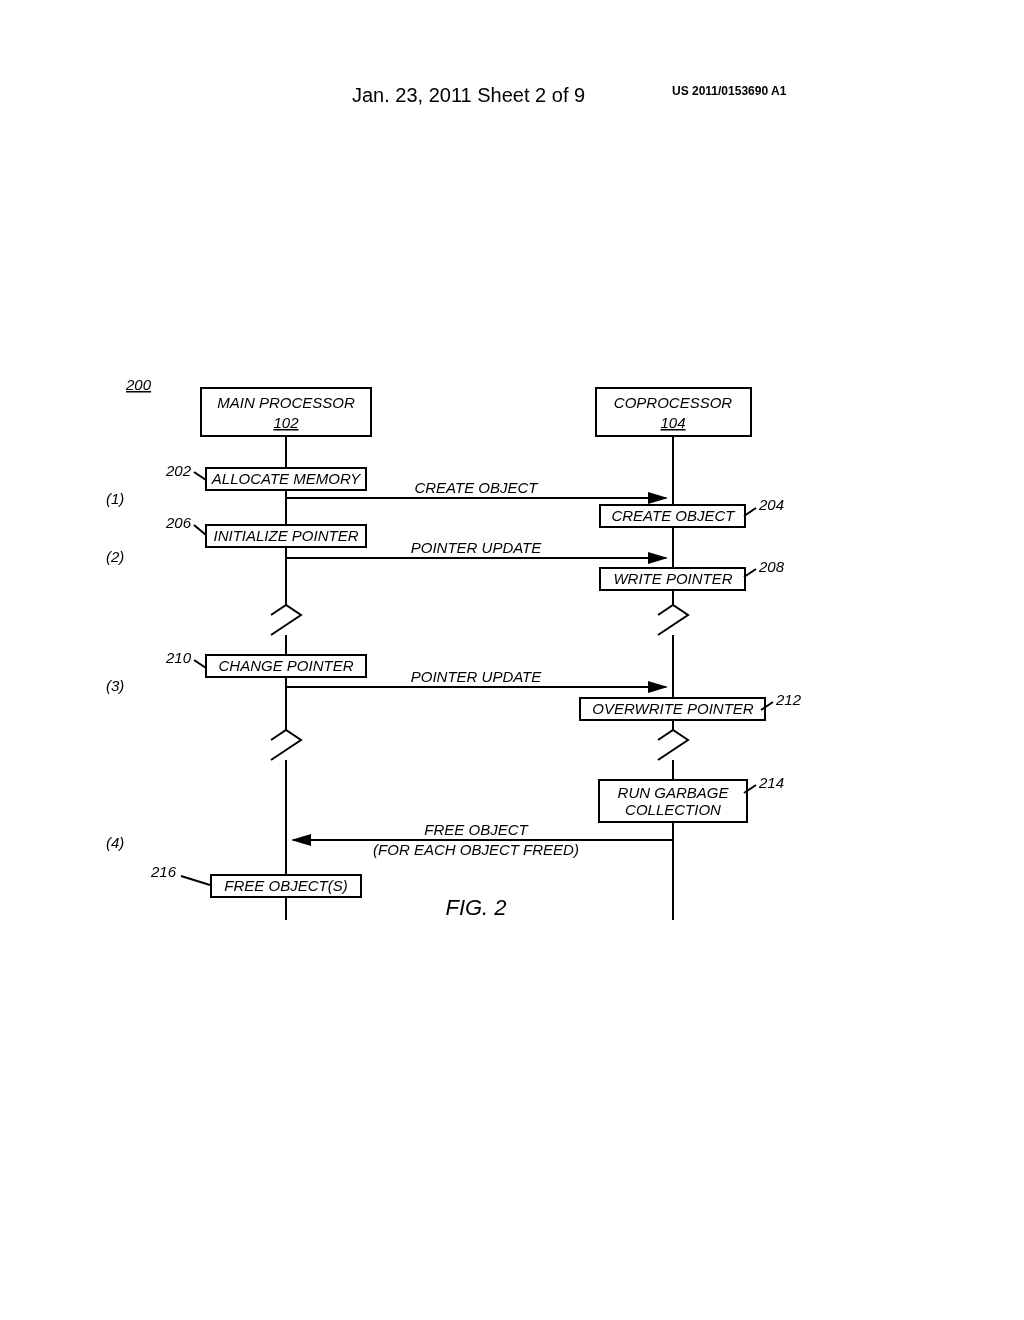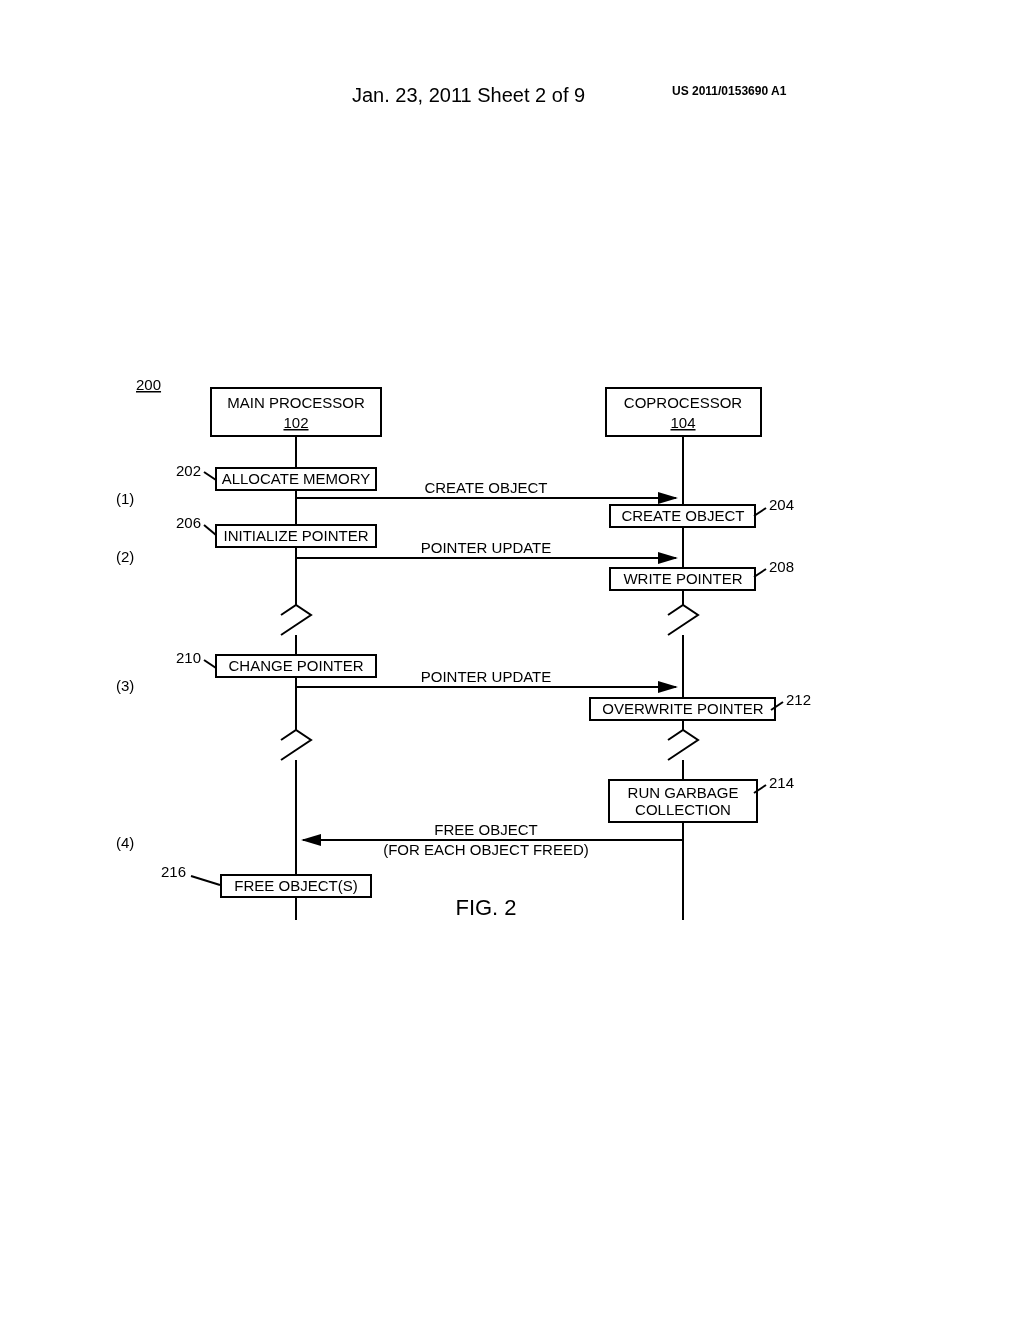--- a/index.html
+++ b/index.html
@@ -32,23 +32,24 @@
     position: absolute;
     top: 84px;
     left: 652px;
     font-size: 12px;
     font-weight: bold;
     margin-left: 20px;
   }
   .diagram {
     position: absolute;
     top: 380px;
-    left: 116px;
+    left: 106px;
     width: 790px;
     height: 560px;
+    font-style: italic;
   }
   .diagram svg {
     width: 100%;
     height: 100%;
     overflow: visible;
   }
   .process-box {
     fill: #fff;
     stroke: #000;
     stroke-width: 2;

